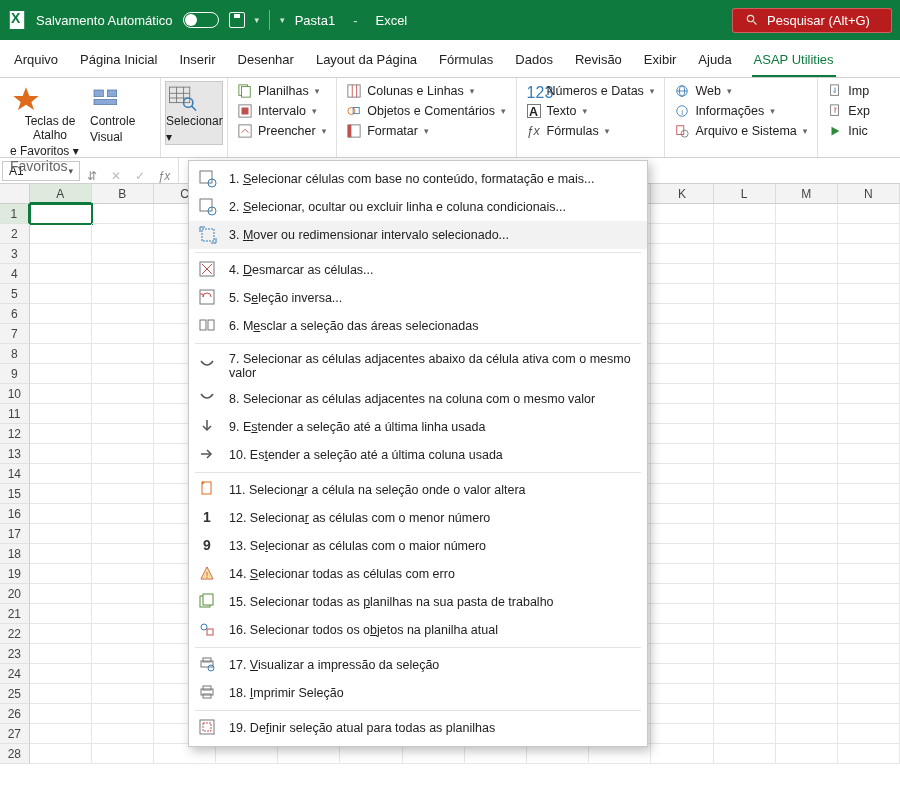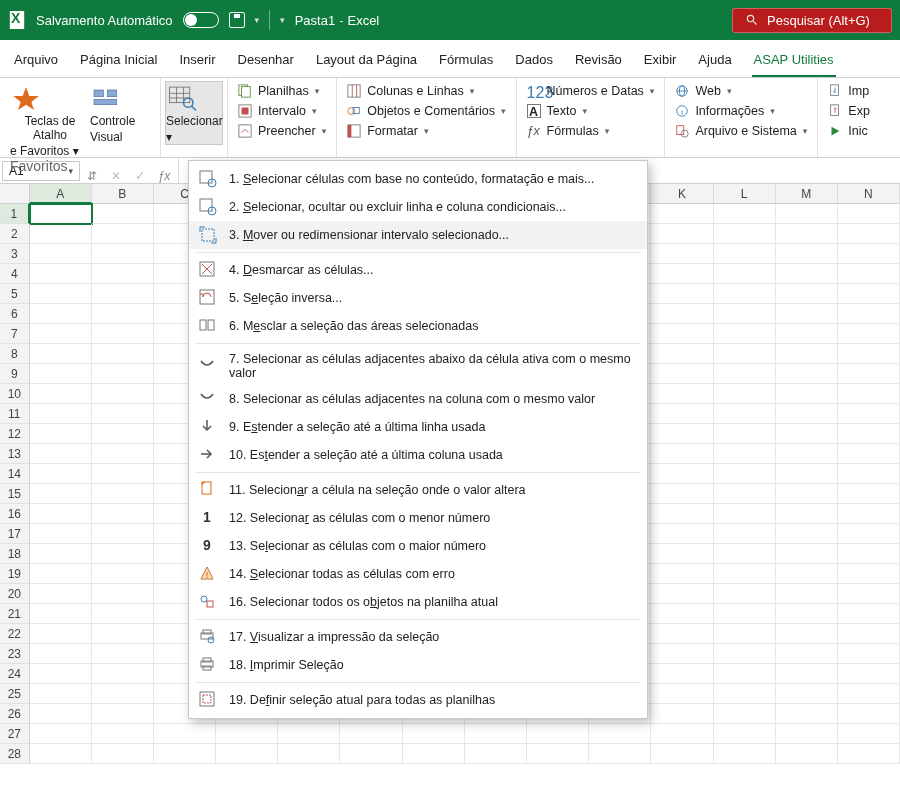--- a/index.html
+++ b/index.html
@@ -37,21 +37,21 @@
     width: 36px; height: 16px; border:1px solid #fff; border-radius:8px;
     position: relative;
   }
   .titlebar .toggle::after{
     content:""; position:absolute; width:12px; height:12px; border-radius:50%;
     background:#fff; top:1px; left:1px;
   }
   .titlebar .save-ico { width:16px; height:16px; border:1px solid #fff; border-radius:2px; position:relative;}
   .titlebar .save-ico::after{content:"";position:absolute;width:6px;height:4px;background:#fff;top:1px;left:4px;}
   .titlebar .sep { width:1px; height:20px; background:rgba(255,255,255,.4);}
-  .titlebar .doc { display:flex; align-items:center; gap:4px;}
+  .titlebar .doc { display:flex; align-items:center; gap:18px;}
   .titlebar .doc .dash{opacity:.8;}
   .titlebar .search {
     margin-left:auto;
     background:#b91c1c; border:1px solid rgba(255,255,255,.3);
     border-radius:3px; padding:4px 12px; display:flex; align-items:center; gap:8px;
     width: 160px;
     overflow:hidden;
     white-space:nowrap;
   }
   .titlebar .search svg{fill:#cfe9d8;}
@@ -971,20 +971,29 @@
           <polygon points="8,2 14,14 2,14" fill="none" stroke="#c0504d"></polygon>
           <polygon points="8,2 14,14 2,14" fill="#f4c242" opacity=".5"></polygon>
           <text x="8" y="13" font-size="9" text-anchor="middle" fill="#c0504d">!</text>
         </svg>
       </span>
       <span>14.&nbsp;<u>S</u>elecionar todas as células com erro</span>
     </div>
     <div class="mi">
       <span class="micon">
         <svg width="18" height="18" viewBox="0 0 18 18">
+          <rect x="1" y="3" width="10" height="11" fill="none" stroke="#5b8a3a"></rect>
+          <rect x="4" y="1" width="10" height="11" fill="#fff" stroke="#5b8a3a"></rect>
+        </svg>
+      </span>
+      <span>15.&nbsp;Selecionar todas as <u>p</u>lanilhas na sua pasta de trabalho</span>
+    </div>
+    <div class="mi">
+      <span class="micon">
+        <svg width="18" height="18" viewBox="0 0 18 18">
           <circle cx="5" cy="6" r="3" fill="none" stroke="#3a7db5"></circle>
           <rect x="8" y="8" width="6" height="6" fill="none" stroke="#c0504d"></rect>
         </svg>
       </span>
       <span>16.&nbsp;Selecionar todos os o<u>b</u>jetos na planilha atual</span>
     </div>
     <div class="msep"></div>
     <div class="mi">
       <span class="micon">
         <svg width="18" height="18" viewBox="0 0 18 18">

